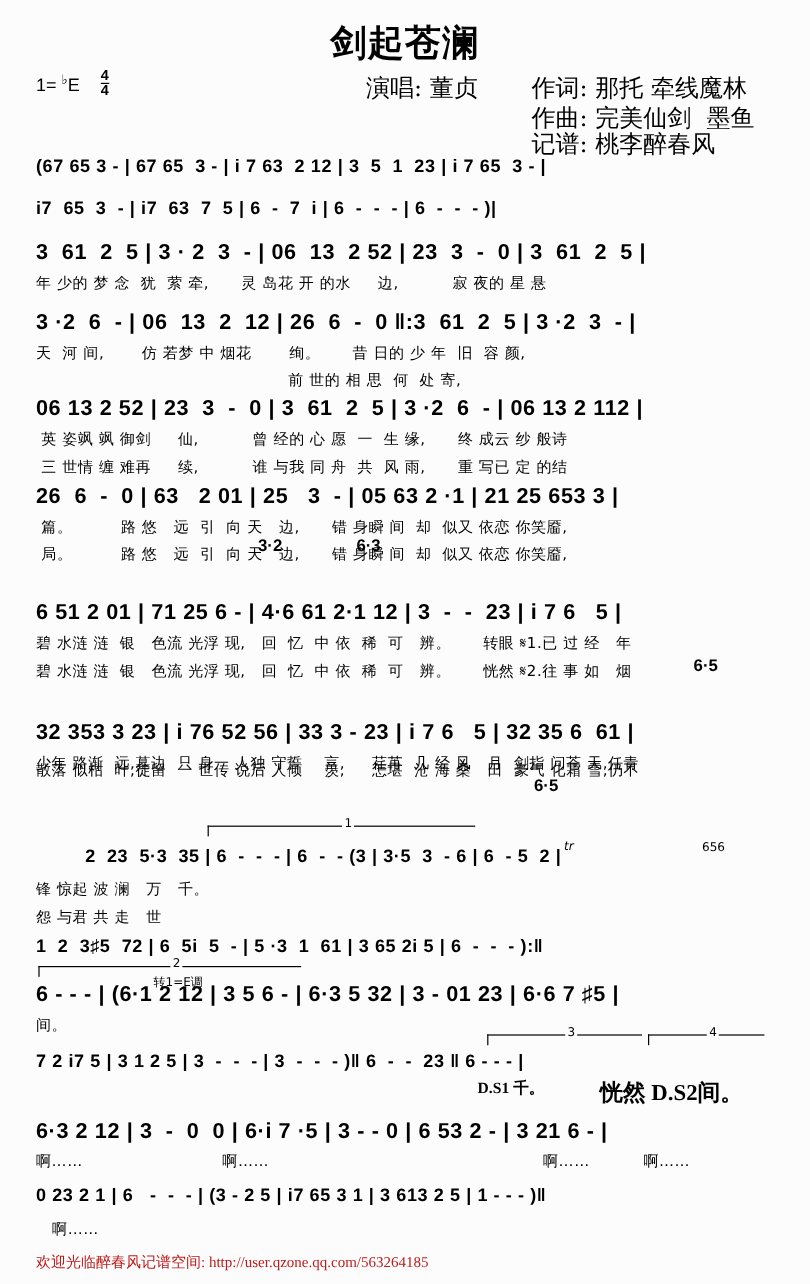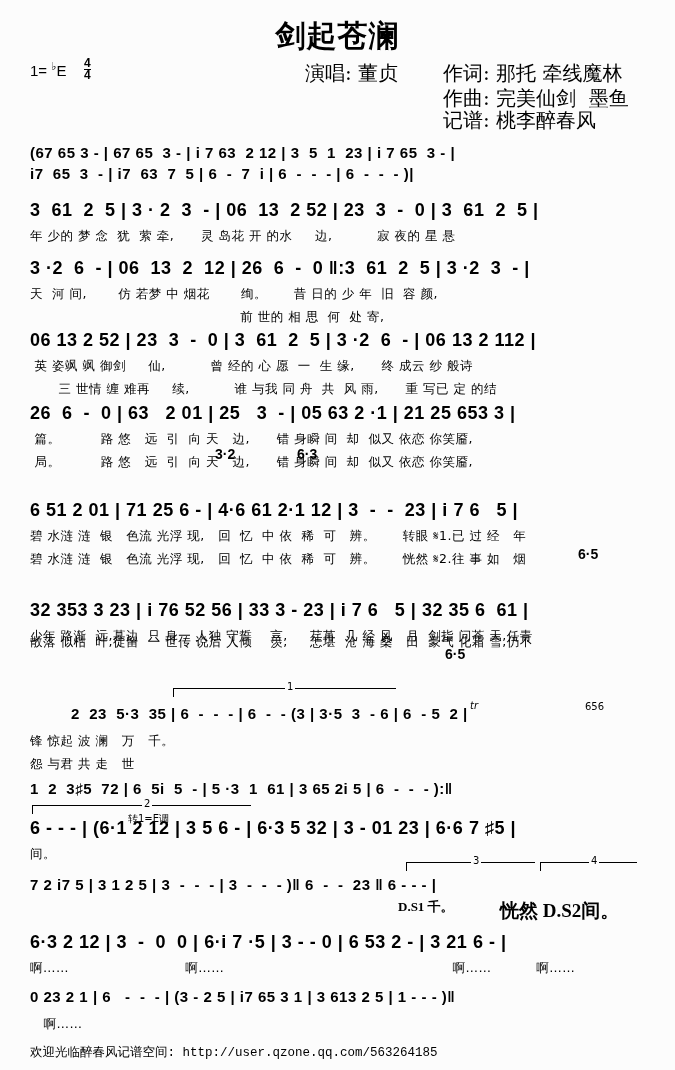--- a/index.html
+++ b/index.html
@@ -15,49 +15,49 @@
   .credit { position: absolute; font-family: "DejaVu Serif", serif; font-size: 20px; white-space: pre; }
   .line { position: absolute; left: 30px; white-space: pre; font-family: "Liberation Sans", sans-serif;
           font-weight: bold; font-size: 18px; letter-spacing: 0.5px; }
   .line.small { font-size: 15px; }
   .lyric { position: absolute; left: 30px; white-space: pre; font-family: "DejaVu Sans", sans-serif;
            font-size: 12.5px; letter-spacing: 0.5px; }
   .mark { position: absolute; font-family: "Liberation Sans", sans-serif; font-weight: bold; font-size: 14px; white-space: pre; }
   .tiny { position: absolute; font-family: "DejaVu Sans", sans-serif; font-size: 10px; white-space: pre; }
   .volta { position: absolute; border-top: 1px solid #000; border-left: 1px solid #000; height: 8px; }
   .volta span { position: absolute; top: -8px; left: 50%; font-size: 10px; background: #fcfcfc; padding: 0 2px; }
-  .footer { position: absolute; left: 30px; top: 1044px; font-family: Liberation Mono, monospace; font-size: 12.5px; color: #000000; }
+  .footer { position: absolute; left: 30px; top: 1044px; font-family: Liberation Serif, serif; font-size: 12.5px; color: #b91c1c; }
 </style>
 </head>
 <body>
 
 <div class="title">剑起苍澜</div>
 
 <div class="key"><span>1=</span> <span class="flat">♭</span><span>E</span></div>
 <div class="timesig">
   <div>4</div>
   <div class="bar">4</div>
 </div>
 
 <div class="credit" style="left:305px;top:60px;">演唱: 董贞</div>
 <div class="credit" style="left:443px;top:60px;">作词: 那托 牵线魔林</div>
 <div class="credit" style="left:443px;top:85px;text-align:center;">作曲: 完美仙剑  墨鱼</div>
 <div class="credit" style="left:443px;top:107px;">记谱: 桃李醉春风</div>
 
 <div id="score">
-    <div class="line small" style="top: 144px;">(67 65 3 - | 67 65  3 - | i 7 63  2 12 | 3  5  1  23 | i 7 65  3 - |</div>
+    <div class="line small" style="top: 130px;">(67 65 3 - | 67 65  3 - | i 7 63  2 12 | 3  5  1  23 | i 7 65  3 - |</div>
     <div class="line small" style="top: 165px;">i7  65  3  - | i7  63  7  5 | 6  -  7  i | 6  -  -  - | 6  -  -  - )|</div>
     <div class="line" style="top: 200px;">3  61  2  5 | 3 · 2  3  - | 06  13  2 52 | 23  3  -  0 | 3  61  2  5 |</div>
     <div class="lyric" style="top: 228px;">年 少的 梦 念  犹  萦 牵,      灵 岛花 开 的水     边,          寂 夜的 星 悬</div>
     <div class="line" style="top: 258px;">3 ·2  6  - | 06  13  2  12 | 26  6  -  0 ‖:3  61  2  5 | 3 ·2  3  - |</div>
     <div class="lyric" style="top: 286px;">天  河 间,       仿 若梦 中 烟花       绚。      昔 日的 少 年  旧  容 颜,</div>
     <div class="lyric" style="top: 309px;">                                               前 世的 相 思  何  处 寄,</div>
     <div class="line" style="top: 330px;">06 13 2 52 | 23  3  -  0 | 3  61  2  5 | 3 ·2  6  - | 06 13 2 112 |</div>
     <div class="lyric" style="top: 358px;"> 英 姿飒 飒 御剑     仙,          曾 经的 心 愿  一  生 缘,      终 成云 纱 般诗</div>
-    <div class="lyric" style="top: 381px; margin-left: 24px;"> 三 世情 缠 难再     续,          谁 与我 同 舟  共  风 雨,      重 写已 定 的结</div>
+    <div class="lyric" style="top: 381px;"> 三 世情 缠 难再     续,          谁 与我 同 舟  共  风 雨,      重 写已 定 的结</div>
     <div class="line" style="top: 403px;">26  6  -  0 | 63   2 01 | 25   3  - | 05 63 2 ·1 | 21 25 653 3 |</div>
     <div class="lyric" style="top: 431px;"> 篇。         路 悠   远  引  向 天   边,      错 身瞬 间  却  似又 依恋 你笑靥,</div>
     <div class="lyric" style="top: 454px;"> 局。         路 悠   远  引  向 天   边,      错 身瞬 间  却  似又 依恋 你笑靥,</div>
     <div class="line" style="top: 500px;">6 51 2 01 | 71 25 6 - | 4·6 61 2·1 12 | 3  -  -  23 | i 7 6   5 |</div>
     <div class="lyric" style="top: 528px;">碧 水涟 涟  银   色流 光浮 现,   回  忆  中 依  稀  可   辨。      转眼 𝄋1.已 过 经   年</div>
     <div class="lyric" style="top: 551px;">碧 水涟 涟  银   色流 光浮 现,   回  忆  中 依  稀  可   辨。      恍然 𝄋2.往 事 如   烟</div>
     <div class="line" style="top: 600px;">32 353 3 23 | i 76 52 56 | 33 3 - 23 | i 7 6   5 | 32 35 6  61 |</div>
     <div class="lyric" style="top: 628px;">少年 路渐  远,墓边  只 身一 人独 守誓    言,     荏苒  几 经 风   月  剑指 问苍 天,任青</div>
     <div class="lyric" style="top: 634px;">散落 似枯  叶,徒留  一 世传 说后 人倾    羡,     怎堪  沧 海 桑   田  豪气 化霜 雪,仍不</div>
     <div class="line small" style="top: 705px; margin-left: 41px;">2  23  5·3  35 | 6  -  -  - | 6  -  - (3 | 3·5  3  - 6 | 6  - 5  2 |</div>

